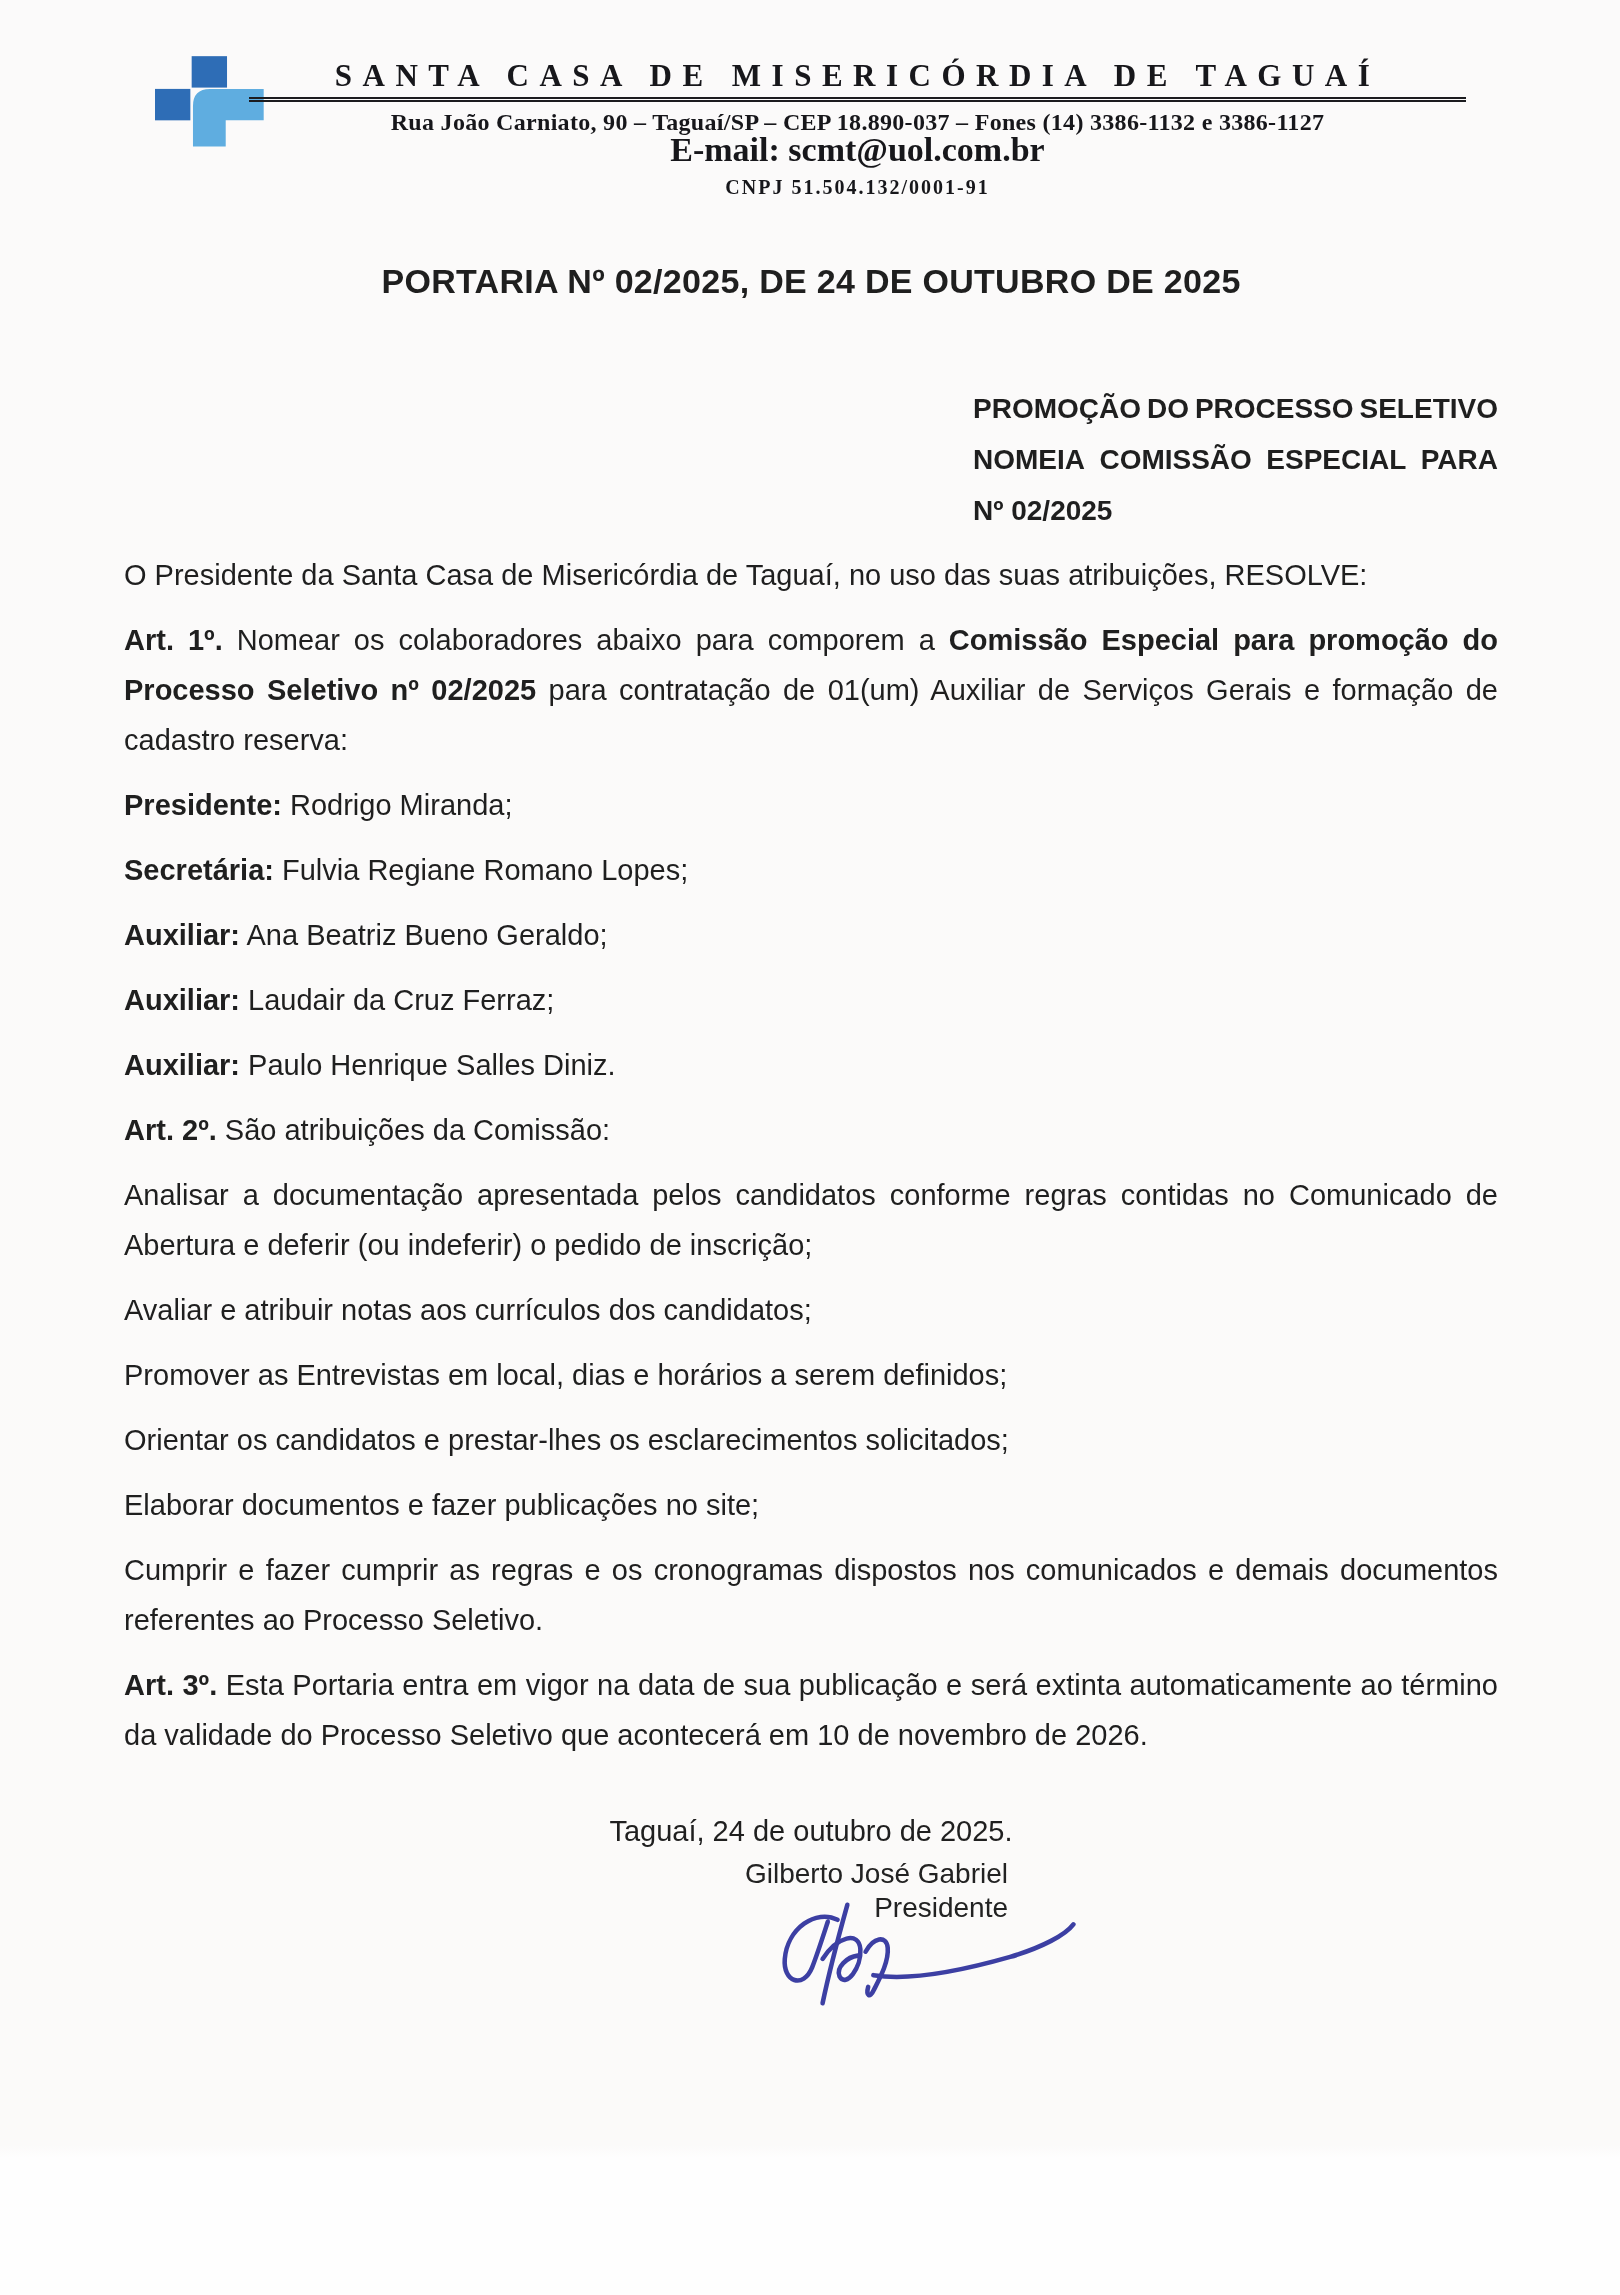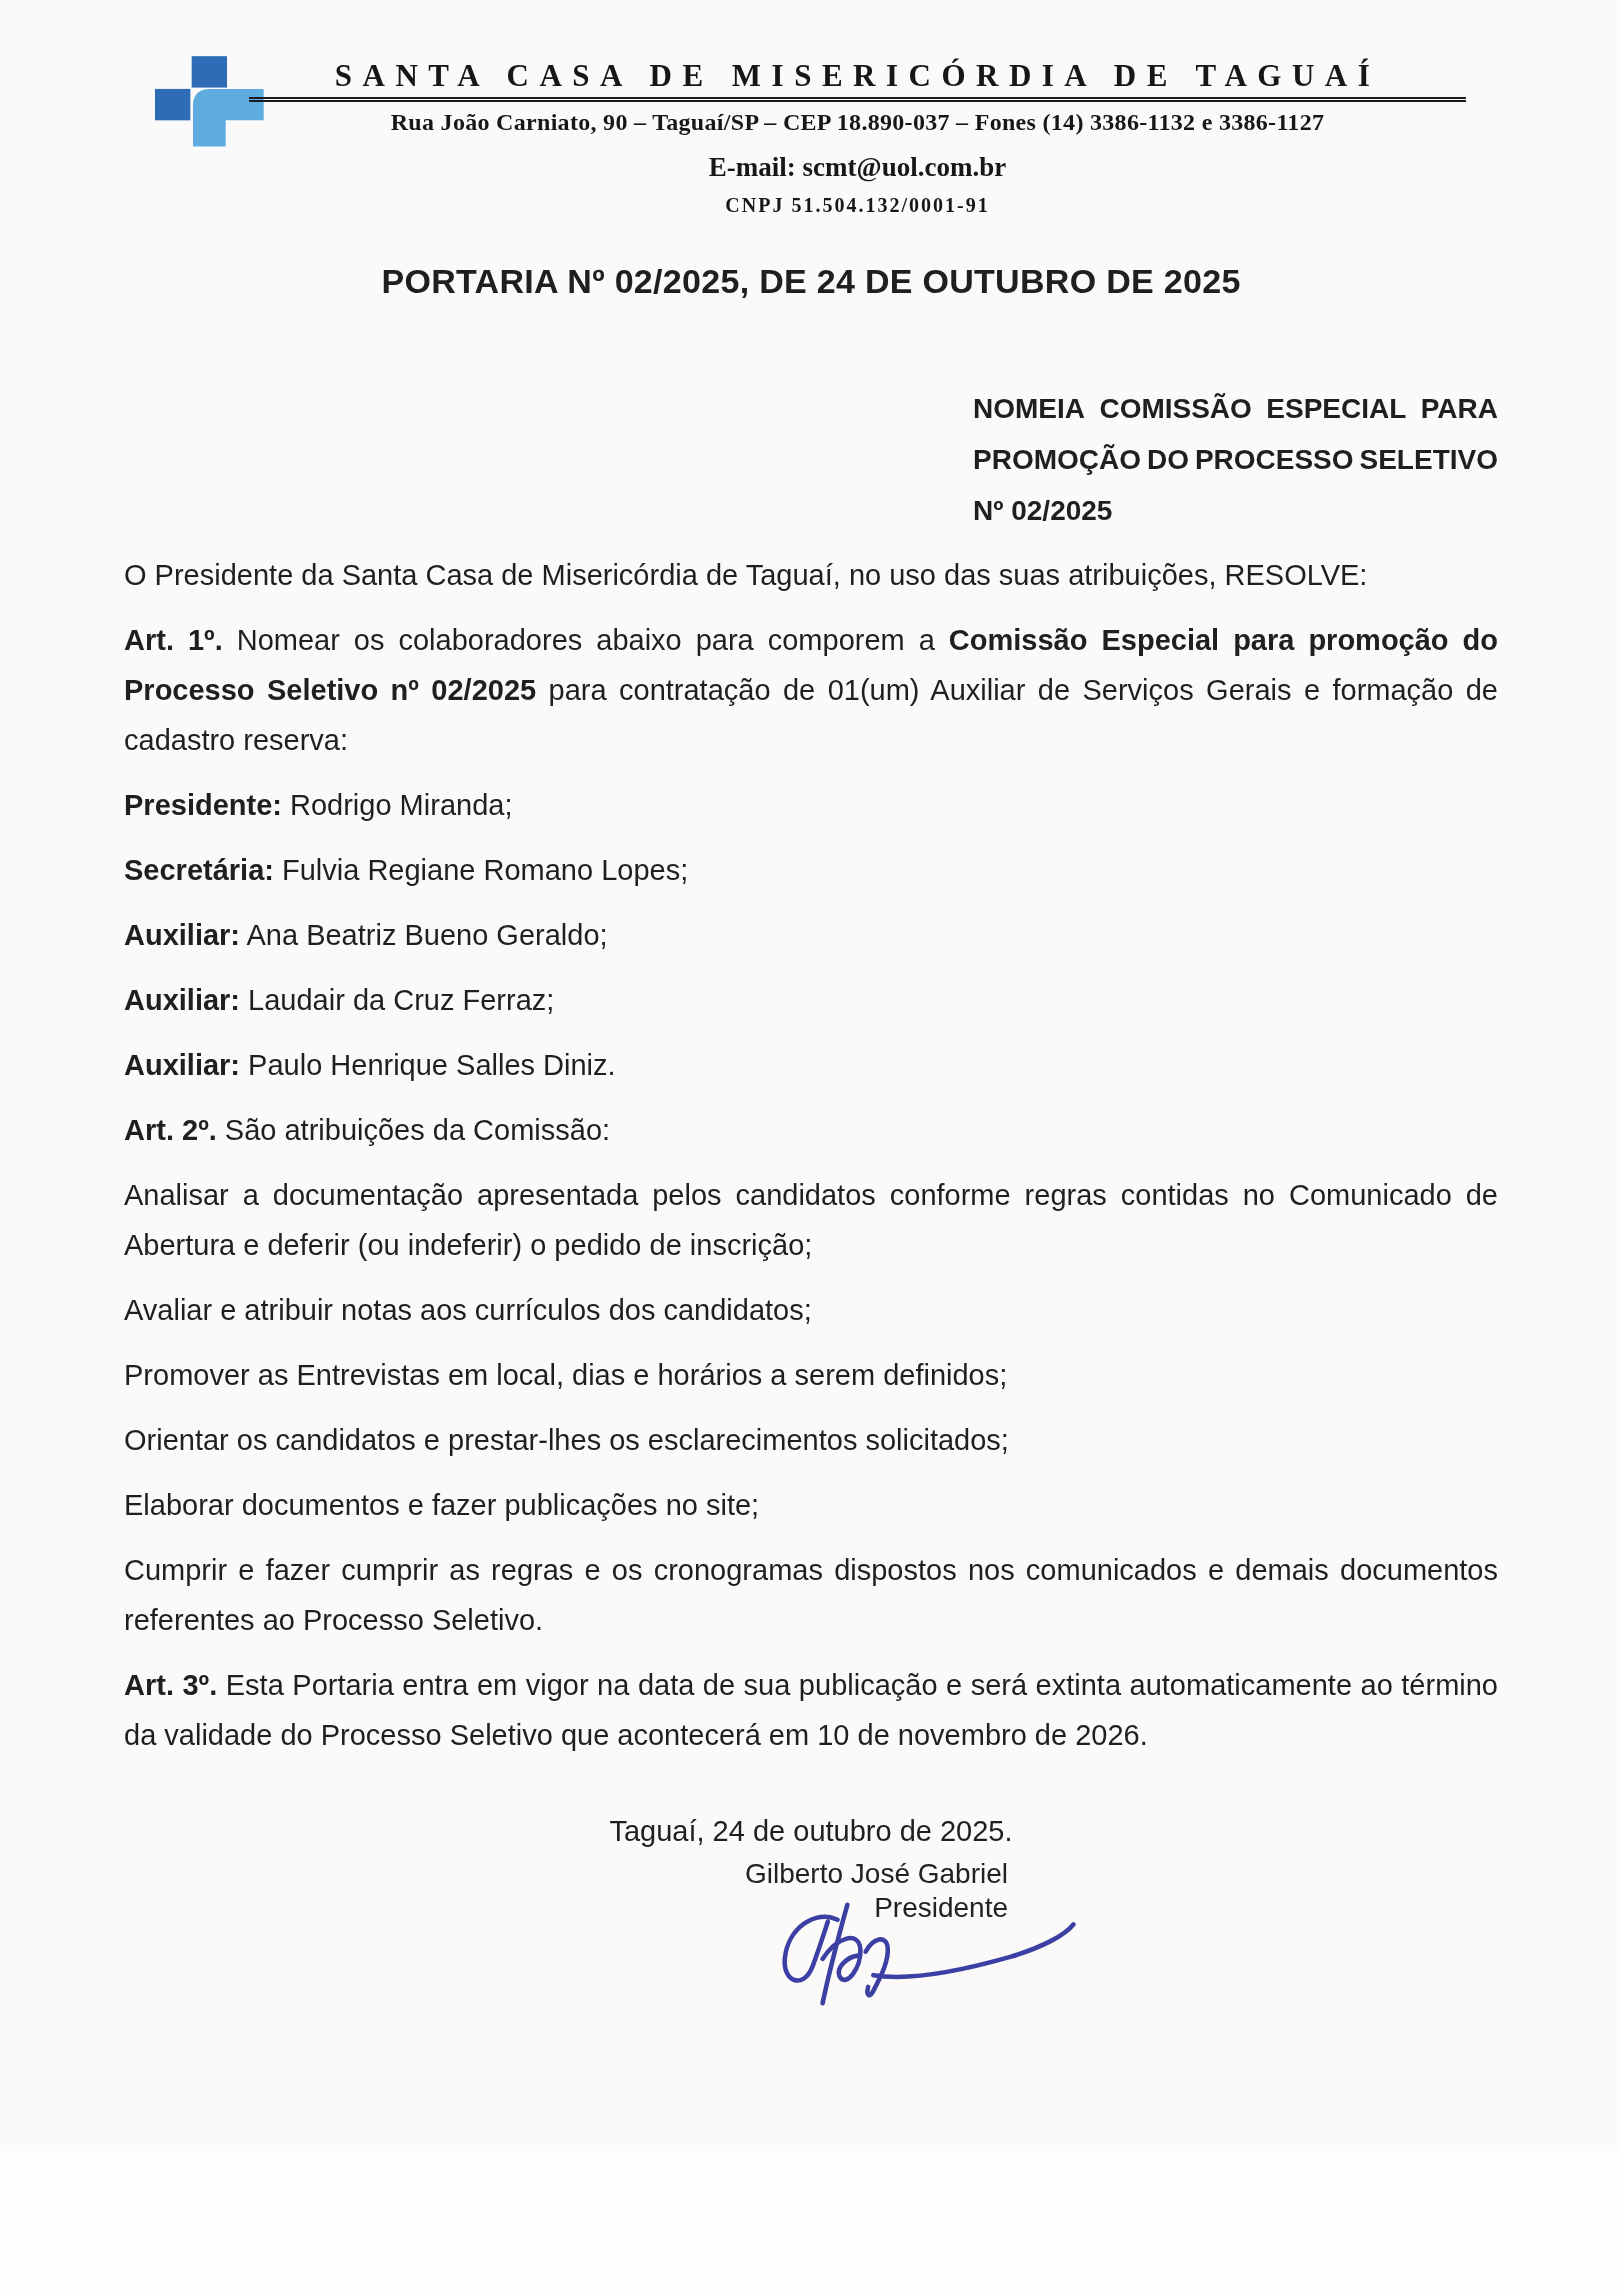--- a/index.html
+++ b/index.html
@@ -13,21 +13,21 @@
   .logo{position:absolute;left:155px;top:56px;width:110px;height:92px;}
   .header-text{position:absolute;left:249px;top:60px;width:1217px;text-align:center;color:#17171b;}
   .org-name{
     font-family:"Liberation Serif","DejaVu Serif",serif;font-weight:bold;
     font-size:31px;letter-spacing:10.5px;line-height:31px;white-space:nowrap;
     padding-bottom:5.9px;border-bottom:5.9px double #1b1b1f;
   }
   .org-address{font-family:"Liberation Serif","DejaVu Serif",serif;font-weight:bold;
     font-size:24px;line-height:27px;margin-top:7px;letter-spacing:0.3px;white-space:nowrap;}
   .org-email{font-family:"Liberation Serif","DejaVu Serif",serif;font-weight:bold;
-    font-size:27px;line-height:27.5px;margin-top:18px;}
+    font-size:34px;line-height:27.5px;margin-top:0;}
   .org-cnpj{font-family:Liberation Serif, serif;font-weight:bold;
     font-size:20px;line-height:33px;margin-top:8px;letter-spacing:2px;}
   
   .doc-title{position:absolute;left:124px;top:262px;width:1374px;text-align:center;
     font-weight:bold;font-size:34px;line-height:39px;letter-spacing:0.3px;}
   
   .subject{position:absolute;left:973px;top:383px;width:525px;font-weight:bold;font-size:28px;line-height:51px;}
   .subject .justify-line{display:flex;justify-content:space-between;}
   
   .body-text{position:absolute;left:124px;top:550px;width:1374px;font-size:29px;line-height:50px;text-align:justify;}
@@ -53,30 +53,30 @@
     <div class="org-name">SANTA CASA DE MISERICÓRDIA DE TAGUAÍ</div>
     <div class="org-address">Rua João Carniato, 90 – Taguaí/SP – CEP 18.890-037 – Fones (14) 3386-1132 e 3386-1127</div>
     <div class="org-email">E-mail: scmt@uol.com.br</div>
     <div class="org-cnpj">CNPJ 51.504.132/0001-91</div>
   </div>
 
   <div class="doc-title">PORTARIA Nº 02/2025, DE 24 DE OUTUBRO DE 2025</div>
 
   <div class="subject">
     <div class="justify-line">
+        <span>PROMOÇÃO</span>
+        <span>DO</span>
+        <span>PROCESSO</span>
+        <span>SELETIVO</span>
+      </div>
+    <div class="justify-line">
         <span>NOMEIA</span>
         <span>COMISSÃO</span>
         <span>ESPECIAL</span>
         <span>PARA</span>
-      </div>
-    <div class="justify-line">
-        <span>PROMOÇÃO</span>
-        <span>DO</span>
-        <span>PROCESSO</span>
-        <span>SELETIVO</span>
       </div>
     <div>Nº 02/2025</div>
   </div>
 
   <div class="body-text">
 
     <p>O Presidente da Santa Casa de Misericórdia de Taguaí, no uso das suas atribuições, RESOLVE:</p>
 
     <p><b>Art. 1º.</b><span> Nomear os colaboradores abaixo para comporem a </span><b>Comissão Especial para promoção do Processo Seletivo nº 02/2025</b><span> para contratação de 01(um) Auxiliar de Serviços Gerais e formação de cadastro reserva:</span></p>
 

